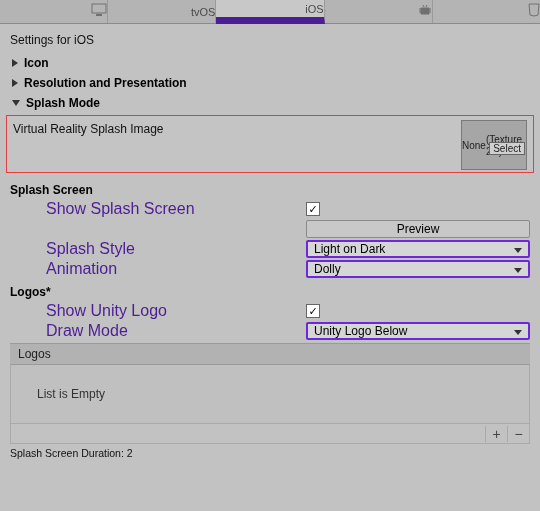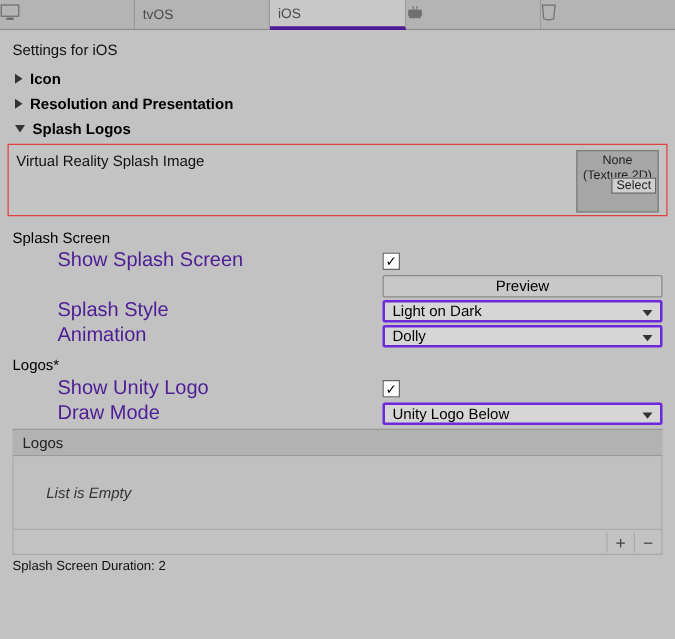--- a/index.html
+++ b/index.html
@@ -1,46 +1,46 @@
 <!DOCTYPE html>
 <html><head>
 <meta charset="utf-8">
 <style>
   * { box-sizing: border-box; font-family: Arial, Helvetica, sans-serif; }
   body { margin: 0; background: #c2c2c2; width: 540px; height: 511px; font-size: 12px; color: #000; }
   .tabs { display: flex; height: 24px; background: #b0b0b0; border-bottom: 1px solid #8a8a8a; }
-  .tab { flex: 1; display: flex; align-items: center; justify-content: flex-start; border-right: 1px solid #9a9a9a; background: #b4b4b4; position: relative; cursor: pointer; }
+  .tab { flex: 1; display: flex; align-items: center; justify-content: flex-end; border-right: 1px solid #9a9a9a; background: #b4b4b4; position: relative; cursor: pointer; }
   .tab:last-child { border-right: none; }
-  .tab.active { background: #c8c8c8; border-bottom: 3px solid #4c1d95; margin-bottom: -1px; }
+  .tab.active { background: #c8c8c8; border-bottom: 7px solid #4c1d95; margin-bottom: -1px; }
   .tab .icon { opacity: 0.6; }
   .tab .tlabel { margin-left: 6px; font-size: 11px; color: #4a4a4a; }
   .panel { padding: 5px 0 0 0; }
   .title { padding: 4px 10px 6px 10px; font-size: 12px; color: #111; }
   .foldout { display: flex; align-items: center; padding: 3px 12px; cursor: pointer; }
   .foldout .arrow { width: 0; height: 0; margin-right: 6px; }
   .arrow.closed { border-top: 4px solid transparent; border-bottom: 4px solid transparent; border-left: 6px solid #333; }
   .arrow.open { border-left: 4px solid transparent; border-right: 4px solid transparent; border-top: 6px solid #333; }
   .foldout .flabel { font-weight: bold; font-size: 12px; }
   .highlight-box { margin: 2px 6px 4px 6px; border: 1px solid #e04040; padding: 4px 6px 2px 6px; background: #c4c4c4; }
   .vr-row { display: flex; align-items: flex-start; gap: 23px; }
   .vr-row .lbl { flex: 1; padding-top: 2px; font-size: 12px; color: #111; }
-  .texture-slot { width: 66px; height: 50px; background: #a6a6a6; border: 1px solid #7a7a7a; display: flex; flex-direction: column; align-items: center; justify-content: flex-start; padding-top: 2px; font-size: 10px; color: #222; position: relative; }
+  .texture-slot { width: 66px; height: 50px; background: #a6a6a6; border: 1px solid #7a7a7a; display: flex; flex-direction: row; align-items: center; justify-content: flex-start; padding-top: 2px; font-size: 10px; color: #222; position: relative; }
   .texture-slot .line1 { line-height: 12px; }
   .texture-slot .line2 { line-height: 12px; }
   .texture-slot .select-btn { position: absolute; bottom: 14px; right: 1px; font-size: 10px; background: #cfcfcf; border: 1px solid #666; padding: 0 3px; line-height: 11px; cursor: pointer; }
   .row { display: flex; align-items: center; padding: 2px 10px; height: 20px; }
   .row .rlabel { flex: 0 0 260px; font-size: 16px; color: #4c1d95; margin-left: 36px; }
   .row .control { flex: 1; display: flex; align-items: center; }
   .chk { width: 14px; height: 14px; background: #fff; border: 1px solid #666; display: inline-flex; align-items: center; justify-content: center; font-size: 11px; color: #000; cursor: pointer; }
   .btn-preview { flex: 1; height: 18px; background: #c8c8c8; border: 1px solid #8a8a8a; border-radius: 2px; text-align: center; line-height: 16px; font-size: 12px; cursor: pointer; }
   .dropdown { flex: 1; height: 18px; background: #d6d6d6; border: 2px solid #6d28d9; border-radius: 2px; display: flex; align-items: center; padding: 0 18px 0 6px; font-size: 12px; position: relative; cursor: pointer; }
   .dropdown::after { content: ""; position: absolute; right: 6px; top: 6px; width: 0; height: 0; border-left: 4px solid transparent; border-right: 4px solid transparent; border-top: 5px solid #333; }
-  .section-header { font-weight: normal; font-size: 12px; padding: 6px 10px 2px 10px; }
+  .section-header { font-weight: bold; font-size: 12px; padding: 6px 10px 2px 10px; }
   .logos-bar { margin: 2px 10px 0 10px; background: #b2b2b2; border-top: 1px solid #9a9a9a; border-bottom: 1px solid #9a9a9a; padding: 3px 8px; font-size: 12px; color: #222; }
-  .empty-area { margin: 0 10px 0 10px; background: #c0c0c0; border: 1px solid #aaa; border-top: none; padding: 22px 10px 22px 26px; font-size: 12px; color: #333; font-style: italic; }
+  .empty-area { margin: 0 10px 0 10px; background: #c0c0c0; border: 1px solid #aaa; border-top: none; padding: 22px 10px 22px 26px; font-size: 12px; color: #333; }
   .list-footer { margin: 0 10px 0 10px; display: flex; justify-content: flex-end; align-items: center; border: 1px solid #aaa; border-top: none; background: #c2c2c2; height: 20px; }
   .addrem { width: 22px; height: 16px; display: inline-flex; align-items: center; justify-content: center; font-size: 14px; color: #444; cursor: pointer; border-left: 1px solid #aaa; }
   .duration { padding: 3px 10px; font-size: 10.5px; color: #111; }
 </style>
 </head>
 <body>
 
 <div class="tabs">
   <div class="tab">
     <span class="icon">
@@ -80,21 +80,21 @@
     <span class="flabel">Icon</span>
   </div>
 
   <div class="foldout">
     <span class="arrow closed"></span>
     <span class="flabel">Resolution and Presentation</span>
   </div>
 
   <div class="foldout">
     <span class="arrow open"></span>
-    <span class="flabel">Splash Logos</span>
+    <span class="flabel">Splash Mode</span>
   </div>
 
   <div class="highlight-box">
     <div class="vr-row">
       <div class="lbl">Virtual Reality Splash Image</div>
       <div class="texture-slot">
         <div class="line1">None</div>
         <div class="line2">(Texture 2D)</div>
         <div class="select-btn">Select</div>
       </div>

